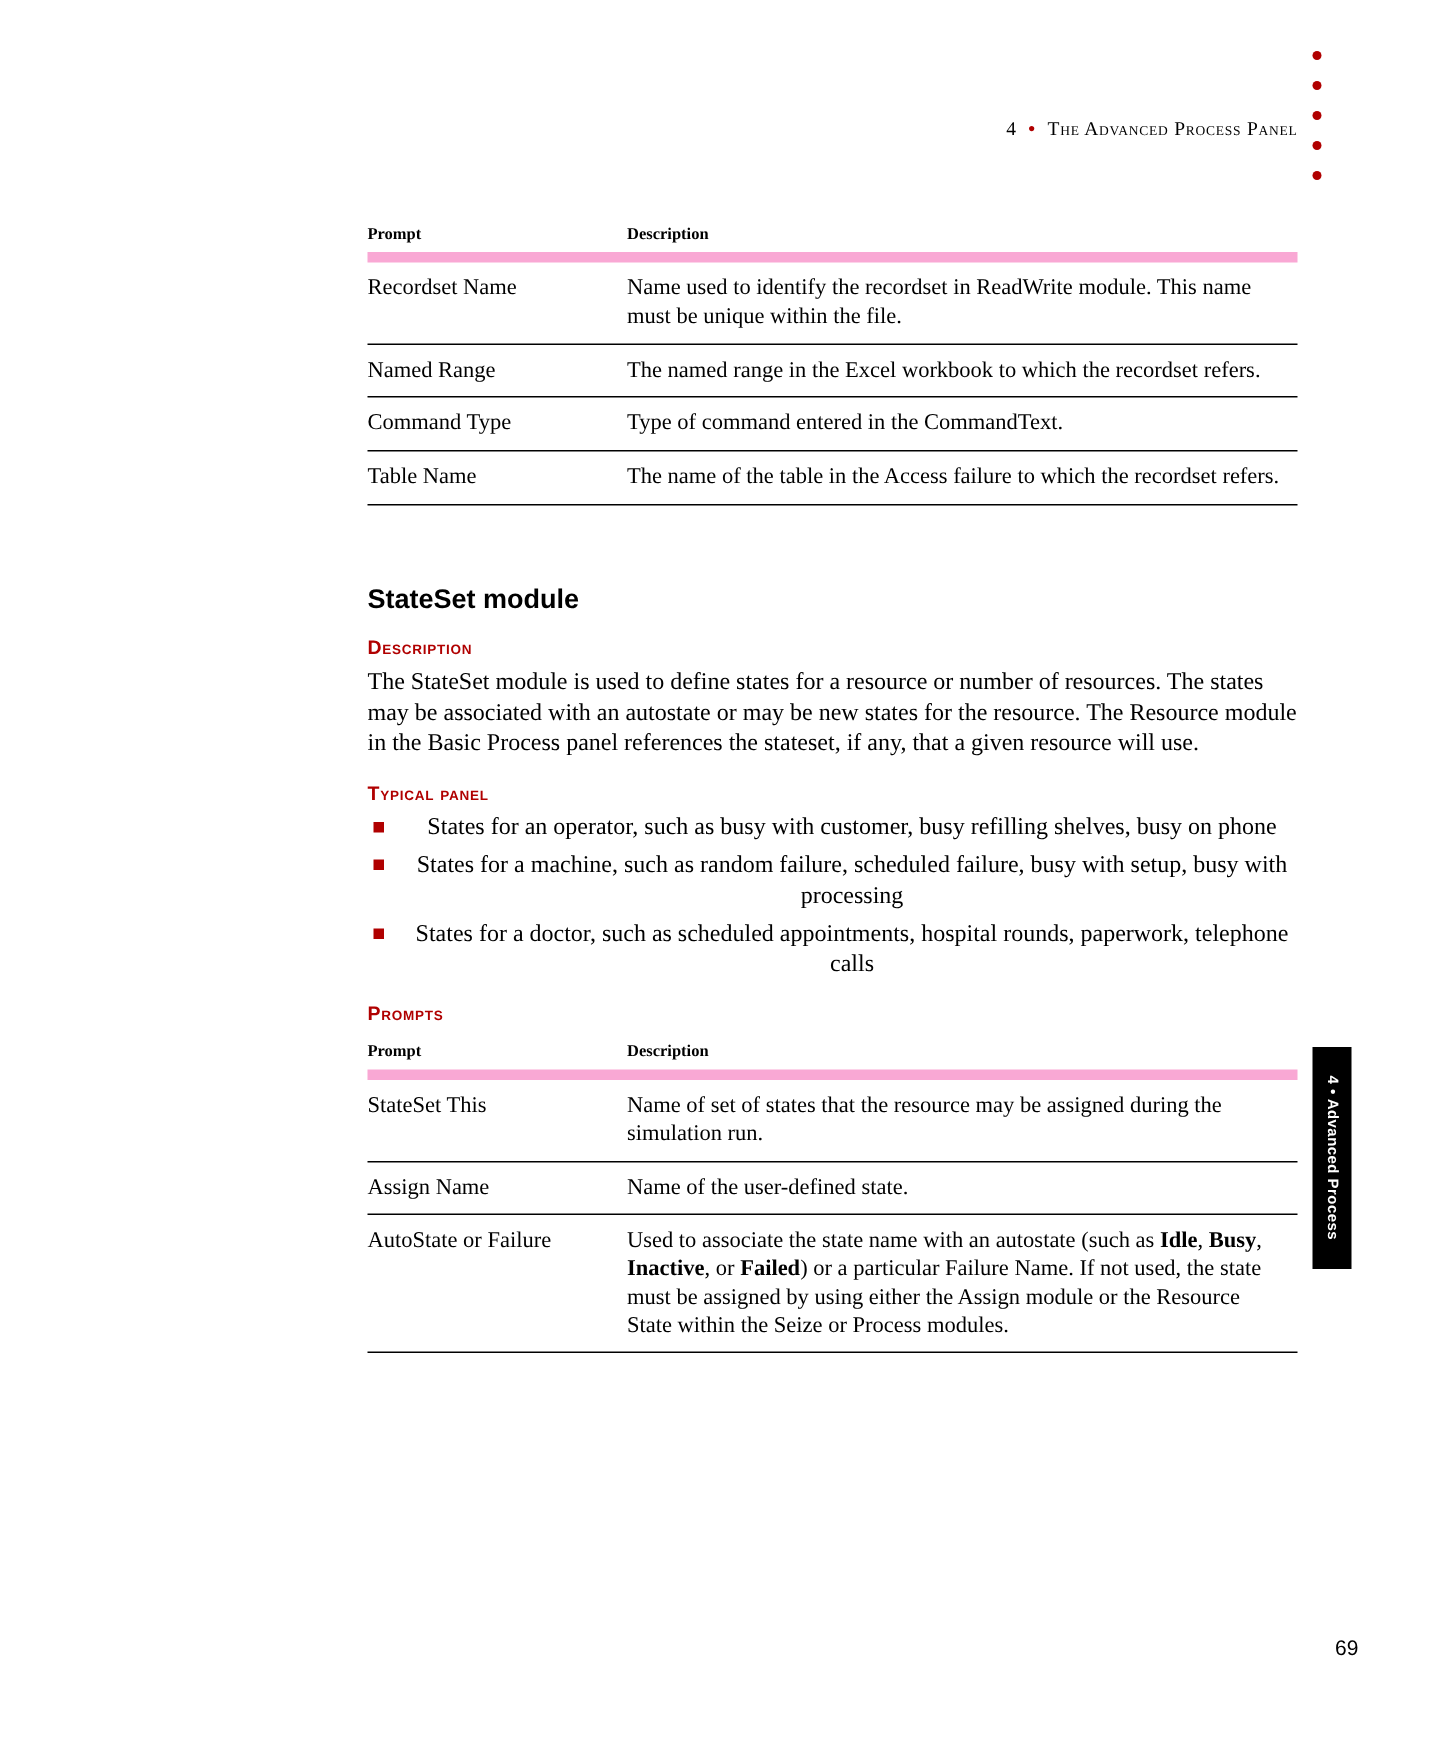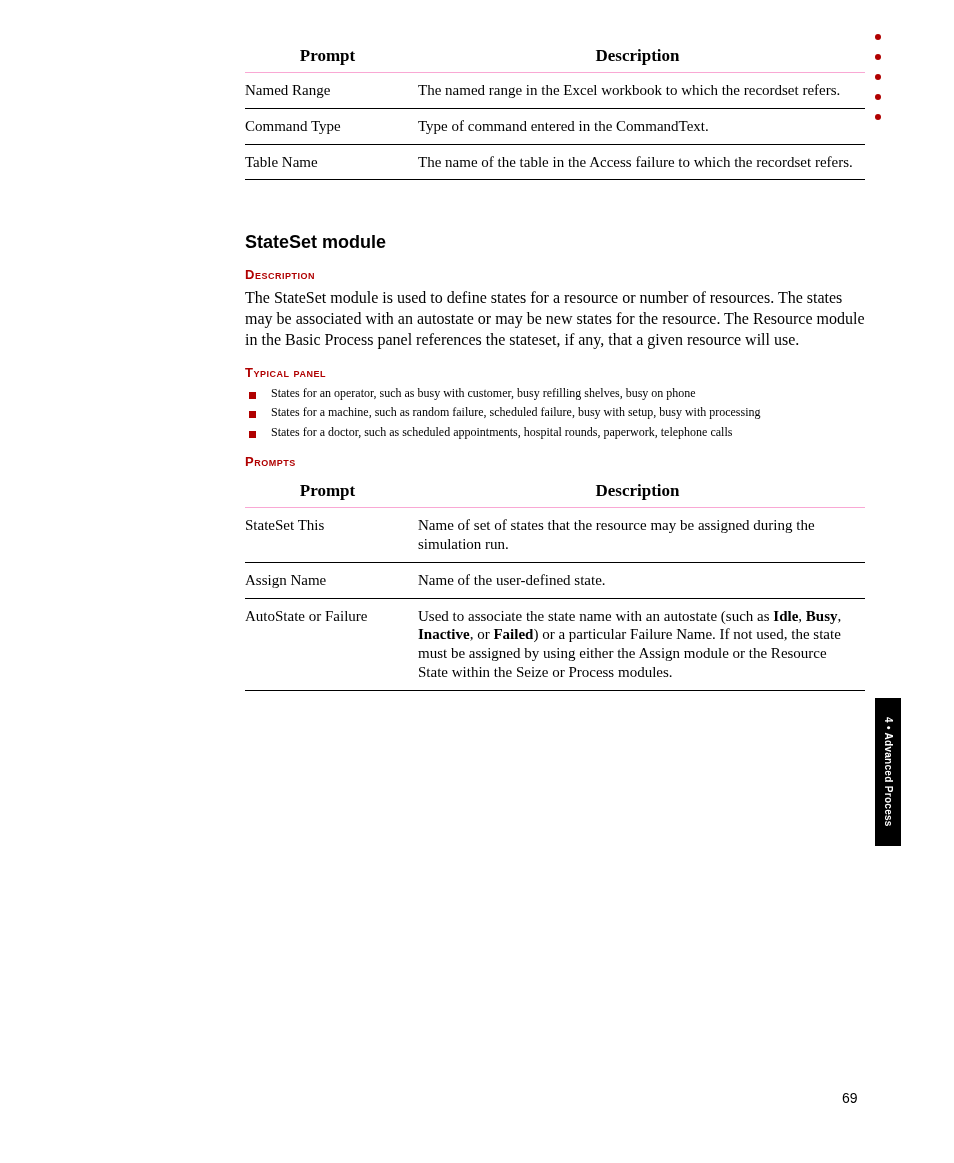--- a/index.html
+++ b/index.html
@@ -50,25 +50,25 @@
     background: #b00000;
     border-radius: 50%;
   }
   table.prompts {
     width: 100%;
     border-collapse: collapse;
     font-size: 15px;
     margin-top: 0;
   }
   table.prompts th {
-    text-align: center;
-    font-weight: bold;
-    font-size: 17px;
+    text-align: left;
+    font-weight: bold;
+    font-size: 11px;
     padding: 6px 8px 6px 0;
-    border-bottom: 1px solid #f9a8d4;
+    border-bottom: 7px solid #f9a8d4;
   }
   table.prompts td {
     vertical-align: top;
     padding: 8px 8px 8px 0;
     border-bottom: 1px solid #000;
     font-size: 15px;
     line-height: 1.25;
   }
   table.prompts td.pcol {
     width: 165px;
@@ -95,23 +95,24 @@
     margin: 4px 0 12px 0;
   }
   ul.uses {
     list-style: none;
     padding: 0;
     margin: 4px 0 10px 0;
   }
   ul.uses li {
     position: relative;
     padding-left: 26px;
-    font-size: 12px;
+    font-size: 16px;
     line-height: 1.3;
     margin-bottom: 4px;
+    text-align: center;
   }
   ul.uses li::before {
     content: "";
     position: absolute;
     left: 4px;
     top: 6px;
     width: 7px;
     height: 7px;
     background: #b00000;
   }
@@ -128,49 +129,58 @@
     font-weight: bold;
     writing-mode: vertical-rl;
     text-orientation: mixed;
     display: flex;
     align-items: center;
     justify-content: center;
     letter-spacing: 0.3px;
   }
   .page-number {
     position: absolute;
-    left: 842px;
+    left: 890px;
     top: 1090px;
     font-family: Arial, Helvetica, sans-serif;
     font-size: 14px;
   }
   .bold { font-weight: bold; }
 </style>
 </head>
 <body>
 
 <div class="dots">
   <div></div>
     <div></div>
     <div></div>
     <div></div>
     <div></div>
 </div>
 
 <div class="page">
 
+  <div class="header-line">
+    <span class="header-num">4</span>
+    <span class="header-bullet">•</span>
+    <span class="header-text">The Advanced Process Panel</span>
+  </div>
 
   <table class="prompts">
     <thead>
       <tr>
         <th>Prompt</th>
         <th>Description</th>
       </tr>
     </thead>
     <tbody>
+      <tr>
+        <td class="pcol">Recordset Name</td>
+        <td>Name used to identify the recordset in ReadWrite module. This name must be unique within the file.</td>
+      </tr>
       <tr>
         <td class="pcol">Named Range</td>
         <td>The named range in the Excel workbook to which the recordset refers.</td>
       </tr>
       <tr>
         <td class="pcol">Command Type</td>
         <td>Type of command entered in the CommandText.</td>
       </tr>
       <tr>
         <td class="pcol">Table Name</td>

